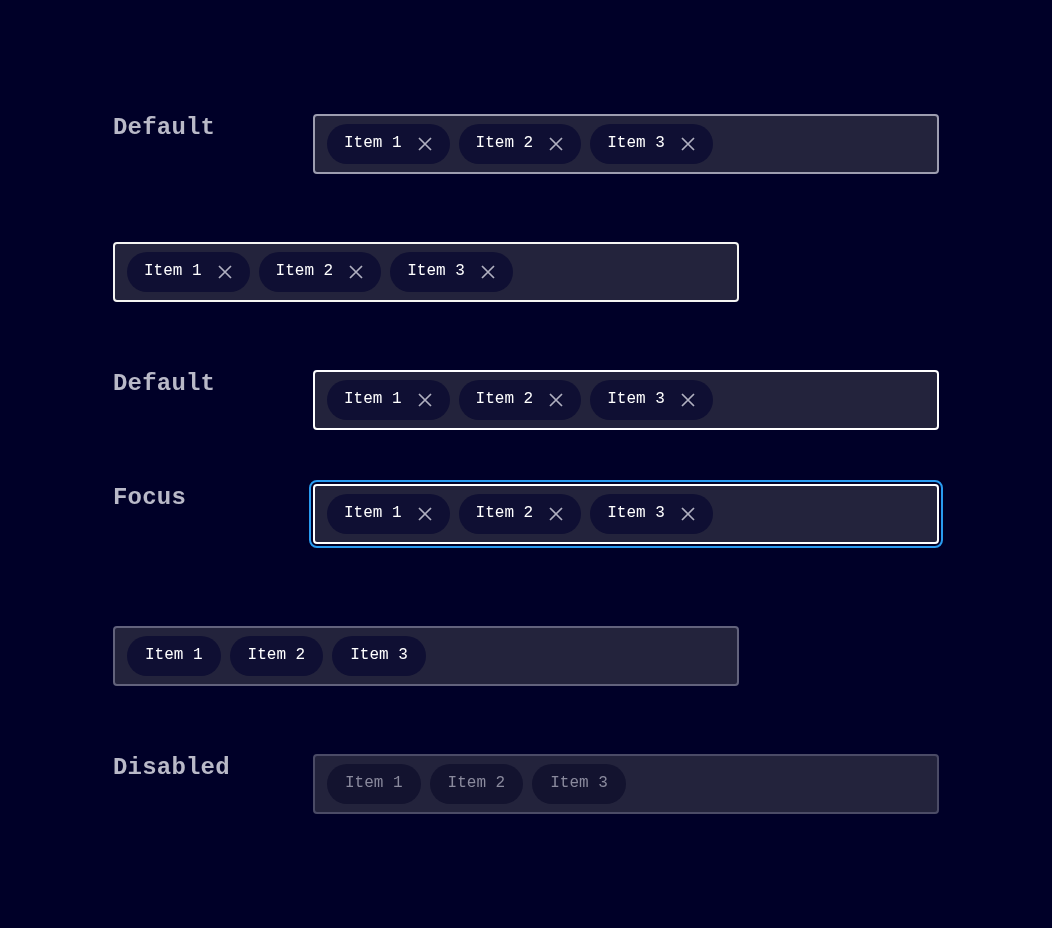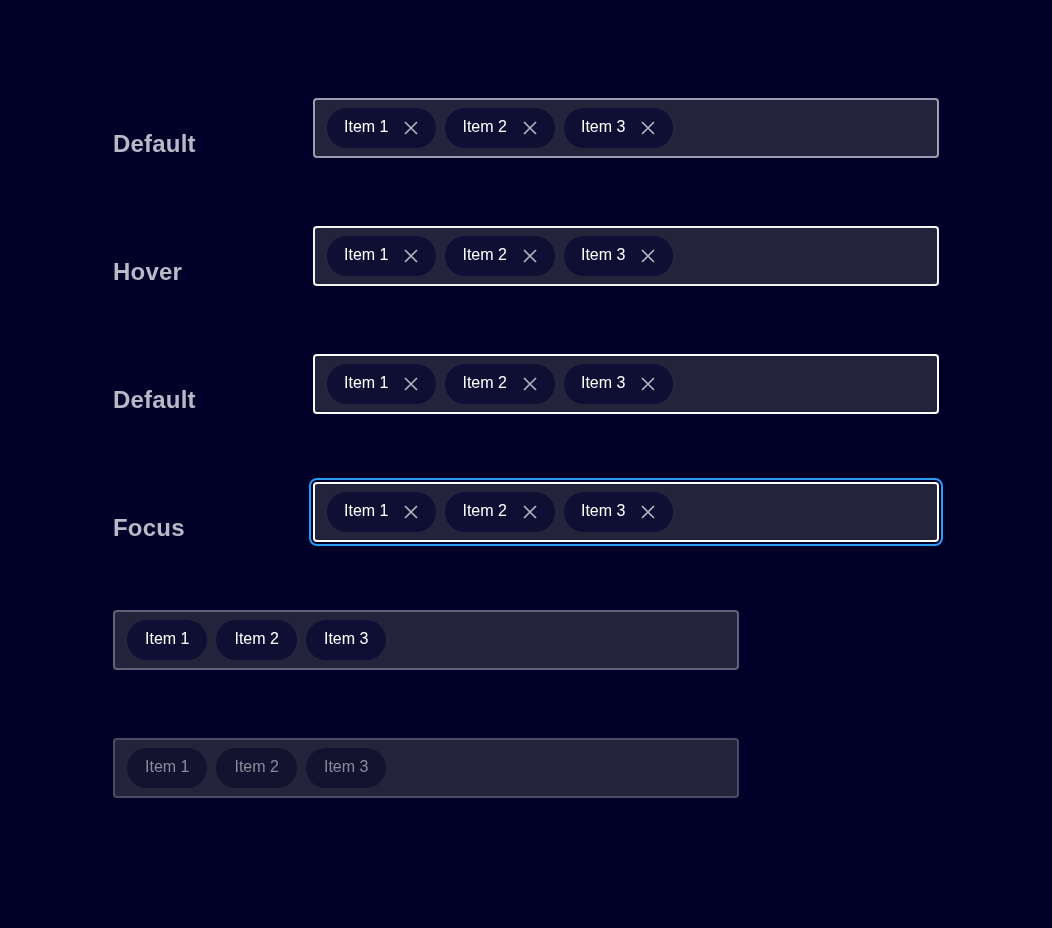--- a/index.html
+++ b/index.html
@@ -12,26 +12,27 @@
     width: 1052px;
     height: 928px;
     background: #000028;
     overflow: hidden;
   }
   .row {
     position: absolute;
     left: 113px;
     height: 44px;
     display: flex;
-    align-items: flex-end;
+    align-items: flex-start;
+    font-family: Liberation Mono, monospace;
   }
   .row-1 { top: 114px; }
   .row-2 { top: 242px; }
   .row-3 { top: 370px; }
-  .row-4 { top: 498px; }
+  .row-4 { top: 484px; }
   .row-5 { top: 626px; }
   .row-6 { top: 754px; }
 
   .row-label {
     width: 200px;
     flex: 0 0 200px;
     font-size: 24px;
     font-weight: 700;
     color: #b9b9c8;
     letter-spacing: 0.2px;
@@ -119,21 +120,20 @@
         <button class="chip-close">
           <svg width="22" height="22" viewBox="0 0 22 22">
               <path d="M5 5 L17 17 M17 5 L5 17" stroke="#b0b0c0" stroke-width="1.7" fill="none"></path>
             </svg>
         </button>
       </span>
     </div>
   </div>
 
   <div class="row row-2">
-    <div class="row-label">Hover</div>
     <div class="field field--hover">
       <span class="chip">
         <span class="chip-label">Item 1</span>
         <button class="chip-close">
           <svg width="22" height="22" viewBox="0 0 22 22">
               <path d="M5 5 L17 17 M17 5 L5 17" stroke="#b0b0c0" stroke-width="1.7" fill="none"></path>
             </svg>
         </button>
       </span>
       <span class="chip">
@@ -223,20 +223,21 @@
       <span class="chip chip--static">
         <span class="chip-label">Item 2</span>
       </span>
       <span class="chip chip--static">
         <span class="chip-label">Item 3</span>
       </span>
     </div>
   </div>
 
   <div class="row row-6">
+    <div class="row-label">Disabled</div>
     <div class="field field--disabled">
       <span class="chip chip--static">
         <span class="chip-label">Item 1</span>
       </span>
       <span class="chip chip--static">
         <span class="chip-label">Item 2</span>
       </span>
       <span class="chip chip--static">
         <span class="chip-label">Item 3</span>
       </span>

